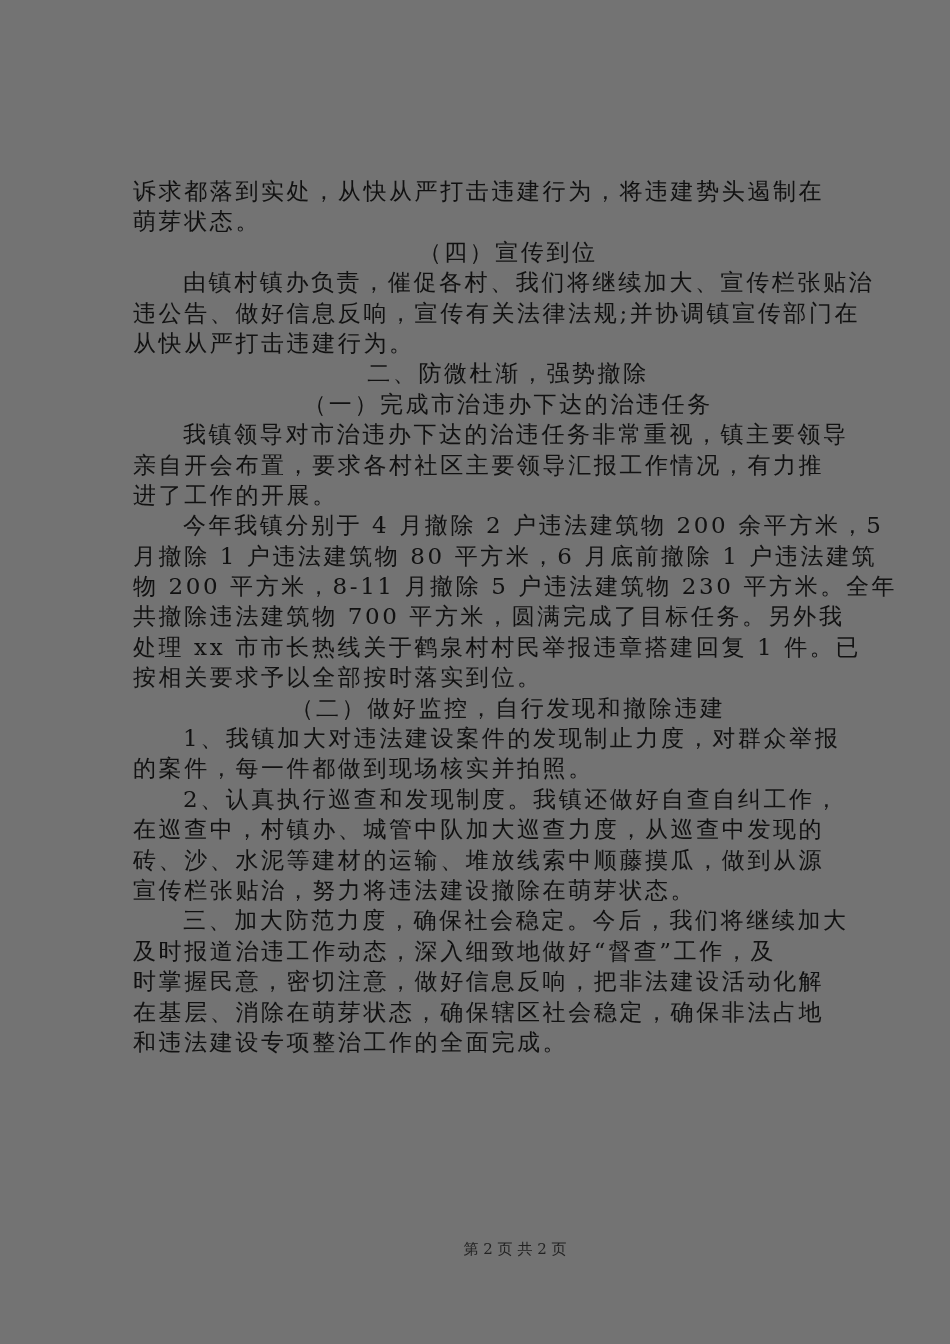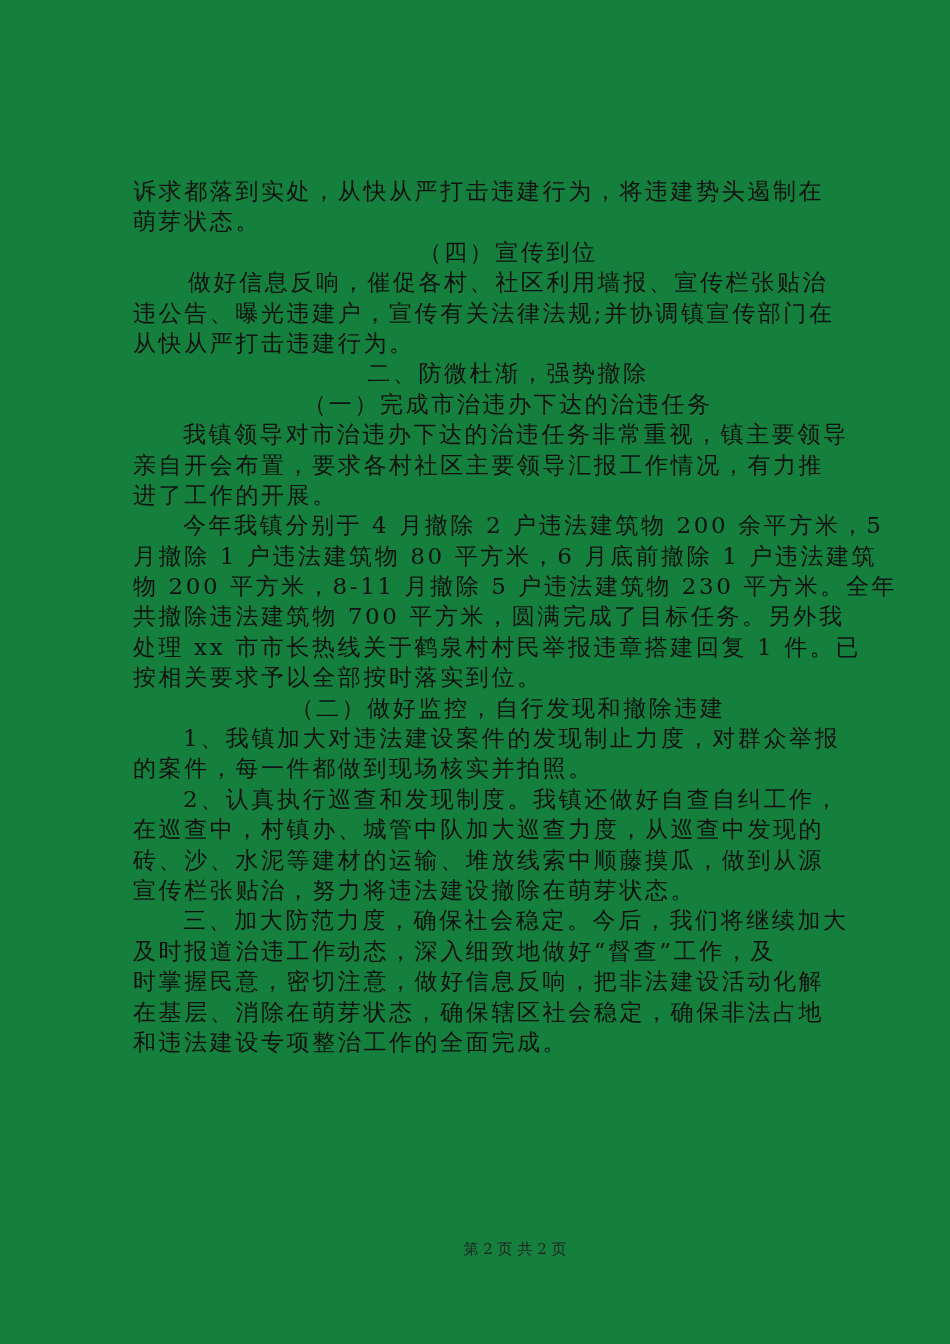--- a/index.html
+++ b/index.html
@@ -1,35 +1,35 @@
 <!DOCTYPE html>
 <html><head>
 <meta charset="utf-8">
 <style>
   html, body { margin: 0; padding: 0; background: #ffffff; }
   body { width: 950px; height: 1344px; position: relative; overflow: hidden;
          font-family: "DejaVu Serif", "Liberation Serif", serif; color: #111; }
-  .page { position: absolute; left: 0; top: 0; width: 950px; height: 1344px; background: #15803d; }
+  .page { position: absolute; left: 0; top: 0; width: 950px; height: 1344px; background: #737373; }
   .body-text { position: absolute; left: 133px; top: 176px; width: 700px; }
   .line { height: 30.4px; line-height: 30.4px; font-size: 23px; letter-spacing: 2.6px;
           white-space: nowrap; overflow: visible; }
   .indent { padding-left: 50px; text-align: center; }
   .footer { position: absolute; left: 0; top: 1240px; width: 950px; text-align: center;
             font-size: 15px; color: #222; font-family: "DejaVu Serif", "Liberation Serif", serif; padding-left: 40px; }
 </style>
 </head>
 <body>
 
 <div class="page">
   <div class="body-text">
     <div class="line">诉求都落到实处，从快从严打击违建行为，将违建势头遏制在</div>
     <div class="line">萌芽状态。</div>
     <div class="line indent">（四）宣传到位</div>
-    <div class="line indent">做好信息反响，催促各村、社区利用墙报、宣传栏张贴治</div>
-    <div class="line">违公告、曝光违建户，宣传有关法律法规;并协调镇宣传部门在</div>
+    <div class="line indent">由镇村镇办负责，催促各村、我们将继续加大、宣传栏张贴治</div>
+    <div class="line">违公告、做好信息反响，宣传有关法律法规;并协调镇宣传部门在</div>
     <div class="line">从快从严打击违建行为。</div>
     <div class="line indent">二、防微杜渐，强势撤除</div>
     <div class="line indent">（一）完成市治违办下达的治违任务</div>
     <div class="line indent">我镇领导对市治违办下达的治违任务非常重视，镇主要领导</div>
     <div class="line">亲自开会布置，要求各村社区主要领导汇报工作情况，有力推</div>
     <div class="line">进了工作的开展。</div>
     <div class="line indent">今年我镇分别于 4 月撤除 2 户违法建筑物 200 余平方米，5</div>
     <div class="line">月撤除 1 户违法建筑物 80 平方米，6 月底前撤除 1 户违法建筑</div>
     <div class="line">物 200 平方米，8-11 月撤除 5 户违法建筑物 230 平方米。全年</div>
     <div class="line">共撤除违法建筑物 700 平方米，圆满完成了目标任务。另外我</div>

